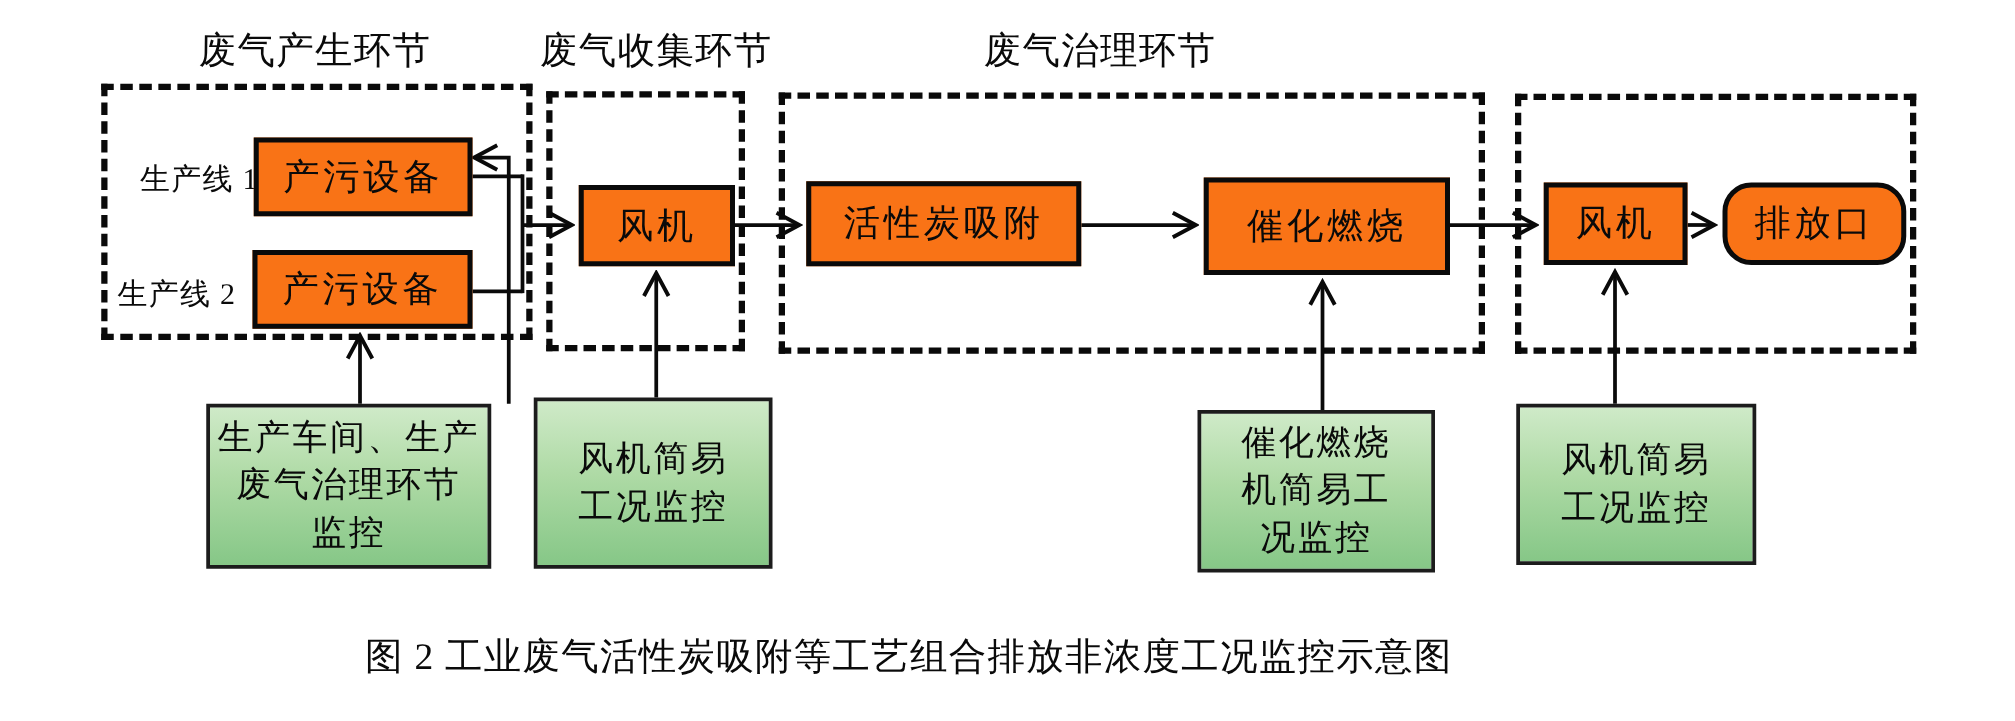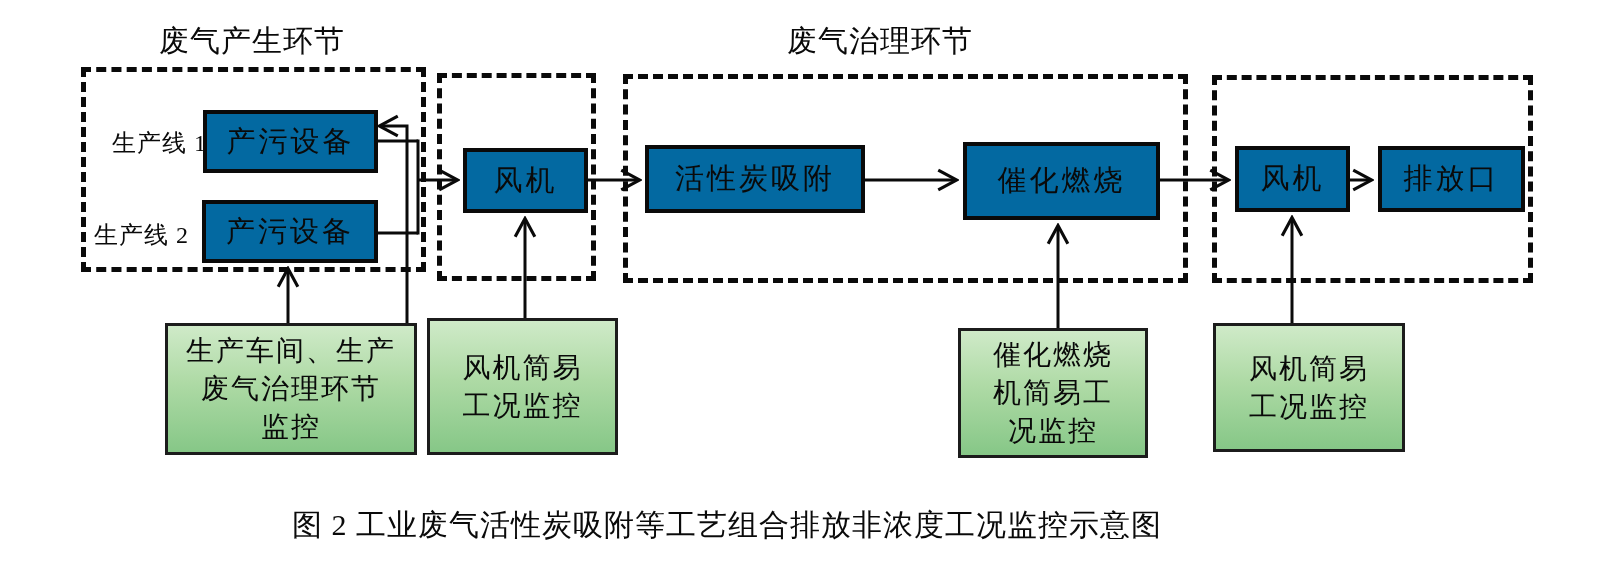--- a/index.html
+++ b/index.html
@@ -30,21 +30,21 @@
   .dashed-region{
     position:absolute;
     border:5px dashed var(--line);
     box-sizing:border-box;
     background:transparent;
   }
   .pbox{
     position:absolute;
     border:4px solid var(--line);
     box-sizing:border-box;
-    background:#0369a1;
+    background:#f97316;
     display:flex;align-items:center;justify-content:center;
     font-size:29px;letter-spacing:3px;white-space:nowrap;
     z-index:2;
   }
   .line-label{
     position:absolute;
     font-size:24px;white-space:nowrap;letter-spacing:1px;
     z-index:2;
   }
   .mbox{
@@ -62,39 +62,40 @@
     font-size:30px;letter-spacing:1px;white-space:nowrap;
   }
   #wires{position:absolute;left:0;top:0;z-index:1;pointer-events:none;}
 </style>
 </head>
 <body>
 
 <div id="canvas">
 
   <div class="section-label" style="left:252px;">废气产生环节</div>
+  <div class="section-label" style="left:525px;">废气收集环节</div>
   <div class="section-label" style="left:880px;">废气治理环节</div>
 
   <div class="dashed-region" style="left:81px;top:67px;width:345px;height:205px;"></div>
   <div class="dashed-region" style="left:437px;top:73px;width:159px;height:208px;"></div>
   <div class="dashed-region" style="left:623px;top:74px;width:565px;height:209px;"></div>
   <div class="dashed-region" style="left:1212px;top:75px;width:321px;height:208px;"></div>
 
   <div class="line-label" style="left:112px;top:127px;">生产线 1</div>
   <div class="line-label" style="left:94px;top:219px;">生产线 2</div>
 
   <div class="pbox" style="left:203px;top:110px;width:175px;height:63px;">产污设备</div>
   <div class="pbox" style="left:202px;top:200px;width:176px;height:63px;">产污设备</div>
   <div class="pbox" style="left:463px;top:148px;width:125px;height:65px;">风机</div>
   <div class="pbox" style="left:645px;top:145px;width:220px;height:68px;">活性炭吸附</div>
   <div class="pbox" style="left:963px;top:142px;width:197px;height:78px;">催化燃烧</div>
   <div class="pbox" style="left:1235px;top:146px;width:115px;height:66px;">风机</div>
-  <div class="pbox" style="left:1378px;top:146px;width:147px;height:66px;">排放口</div>
+  <div class="pbox" style="left:1378px;top:146px;width:147px;height:66px;border-radius:23px;">排放口</div>
 
-  <div class="mbox" style="left:165px;top:323px;width:252px;height:132px;">
+  <div class="mbox" style="left:165px;top:323px;width:228px;height:132px;">
     <span>生产车间、生产</span>
     <span>废气治理环节</span>
     <span>监控</span>
   </div>
   <div class="mbox" style="left:427px;top:318px;width:191px;height:137px;">
     <span>风机简易</span>
     <span>工况监控</span>
   </div>
   <div class="mbox" style="left:958px;top:328px;width:190px;height:130px;">
     <span>催化燃烧</span>

